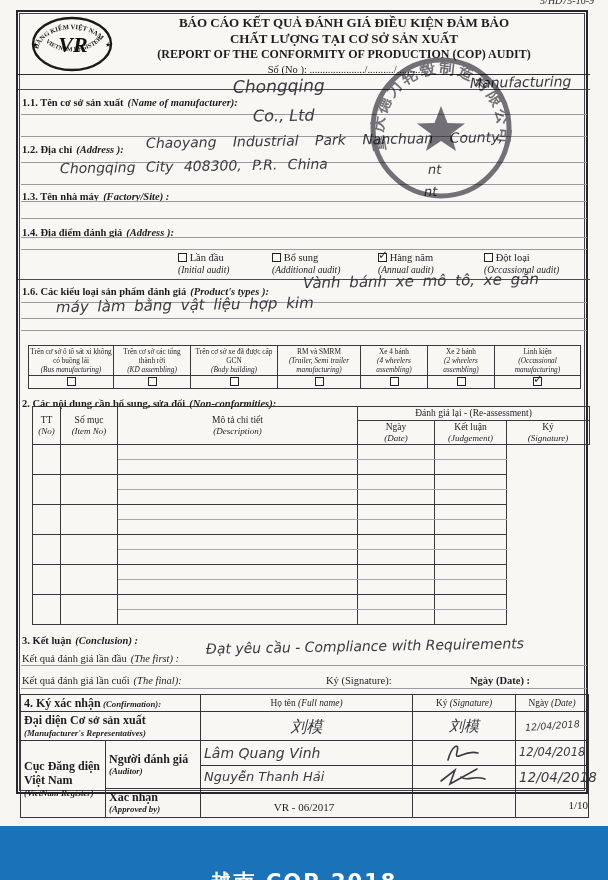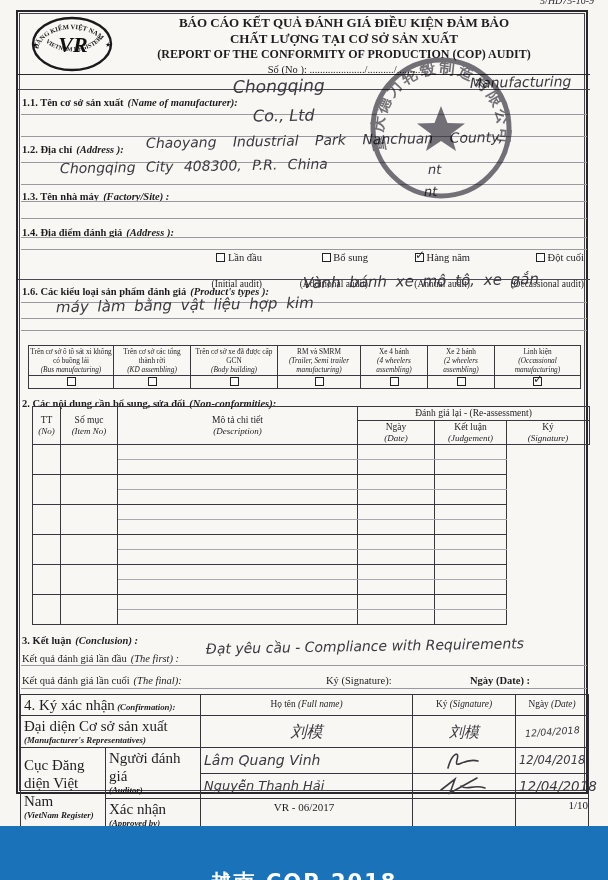--- a/index.html
+++ b/index.html
@@ -12,37 +12,37 @@
   .lblrow{position:absolute;white-space:nowrap}
   .lv{font-weight:bold;font-size:10.5px}
   .le{font-weight:bold;font-style:italic;font-size:10.5px}
   .plain{font-weight:normal}
   .rule{position:absolute;left:3px;width:566px;border-bottom:1px solid #9b99a0;height:0}
   .hline{position:absolute;left:0;width:572px;border-bottom:1.4px solid #4c4a52;height:0}
   .hw{position:absolute;font-family:"DejaVu Sans",sans-serif;font-style:italic;color:#3a3a40;white-space:nowrap;transform:rotate(-1deg)}
   .hwc{font-family:"DejaVu Sans",sans-serif;font-style:italic;color:#3a3a40;white-space:nowrap}
   .cb{display:inline-block;width:9px;height:9px;border:1.2px solid #222;position:relative;vertical-align:-1px;background:#fdfdfb}
   .cb.checked::after{content:"✓";position:absolute;left:-1px;top:-6px;font-size:12px;color:#2e2e34;font-family:"DejaVu Sans",sans-serif}
-  .opt{position:absolute;text-align:right;font-size:10.5px}
-  .opt .sub{display:block;font-size:9.5px;margin-top:16px}
+  .opt{position:absolute;text-align:left;font-size:10.5px}
+  .opt .sub{display:block;font-style:italic;font-size:9.5px;margin-top:2px}
   table{border-collapse:collapse;table-layout:fixed}
   .t17{position:absolute;left:10px;top:333px;width:552px}
   .t17 td{border:1.2px solid #3a383e;font-size:7.3px;text-align:center;vertical-align:top;padding:1px 1px;line-height:1.25}
   .t17 .sub{font-style:italic;display:block}
   .t17 tr.cbrow td{height:13px;vertical-align:middle;padding:0}
   .t2{position:absolute;left:14px;top:394px;width:557px}
   .t2 td{border:1.2px solid #3a383e;font-size:9.5px;text-align:center;vertical-align:middle;line-height:1.15}
   .t2 .sub{font-style:italic;font-size:9px;display:block}
   .t2 thead tr.gr td{height:14px}
   .t2 thead tr.sh td{height:24px}
   .t2 tbody td{height:15px}
   .t2 tbody td.lt{border-bottom:1px solid #aaa8ae}
   .t4{position:absolute;left:2px;top:682px;width:568px}
   .t4 td{border:1.3px solid #35333b;font-size:9.4px;vertical-align:middle;padding:1px 3px;line-height:1.2}
-  .t4 .lv4{font-weight:normal;font-size:15px}
+  .t4 .lv4{font-weight:bold;font-size:12px}
   .t4 .le4{font-weight:bold;font-style:italic;font-size:8.8px}
   .t4 .ctr{text-align:center}
   .titles{position:absolute;left:86px;top:3px;width:480px;text-align:center}
   .t1{font-size:13px;font-weight:bold;line-height:16px}
   .t3{font-size:12px;font-weight:bold;line-height:15px}
   .tso{font-size:10.5px;margin-top:2px}
   .hdr{position:absolute;left:0;top:0;width:572px;height:63px;border-bottom:1.5px solid #2a2a2e}
   .stamp{position:absolute;left:366px;top:53px;opacity:.78;mix-blend-mode:multiply;z-index:5;pointer-events:none}
   .footer-code{position:absolute;top:801px;left:0;width:608px;text-align:center;font-size:11px}
   .footer-page{position:absolute;top:799px;right:20px;font-size:11px}
@@ -124,21 +124,21 @@
       <span>Bổ sung</span>
       <span class="sub">(Additional audit)</span>
     </div>
     <div class="opt" style="left:360px;top:240px;width:92px">
       <span class="cb checked"></span>
       <span>Hàng năm</span>
       <span class="sub">(Annual audit)</span>
     </div>
     <div class="opt" style="left:466px;top:240px;width:100px">
       <span class="cb"></span>
-      <span>Đột cuối</span>
+      <span>Đột loại</span>
       <span class="sub">(Occassional audit)</span>
     </div>
     <div class="hline" style="top:267px"></div>
 
     <div class="lblrow" style="left:4px;top:269px">
       <span class="lv">1.6. Các kiểu loại sản phẩm đánh giá</span>
       <span class="le">(Product's types ):</span>
     </div>
     <div class="hw" style="left:285px;top:260px;font-size:15px;word-spacing:4px">Vành bánh xe mô tô, xe gắn</div>
     <div class="rule" style="top:290px"></div>

